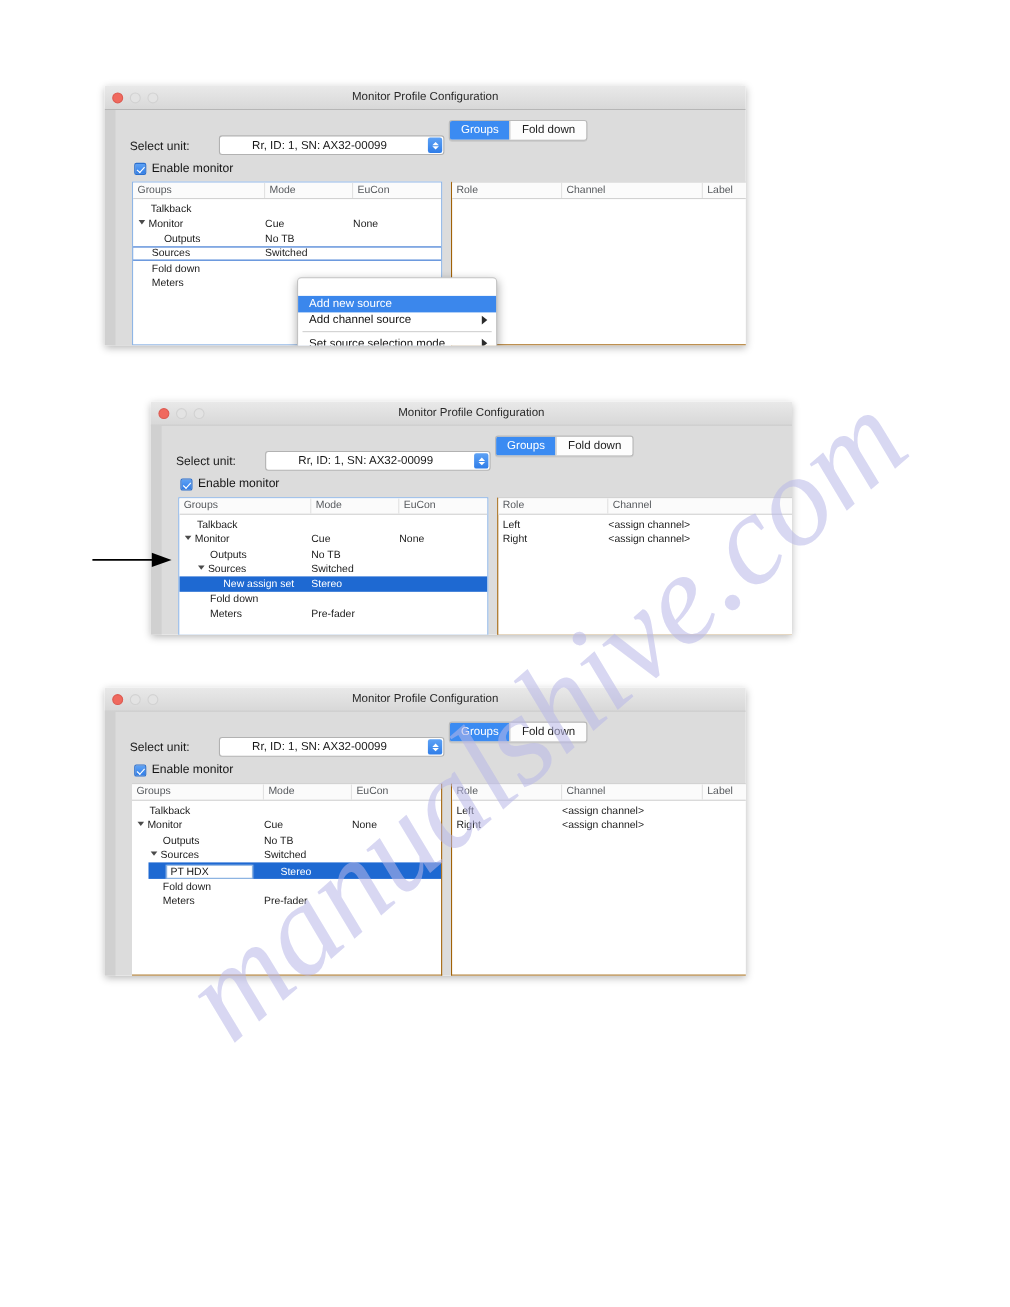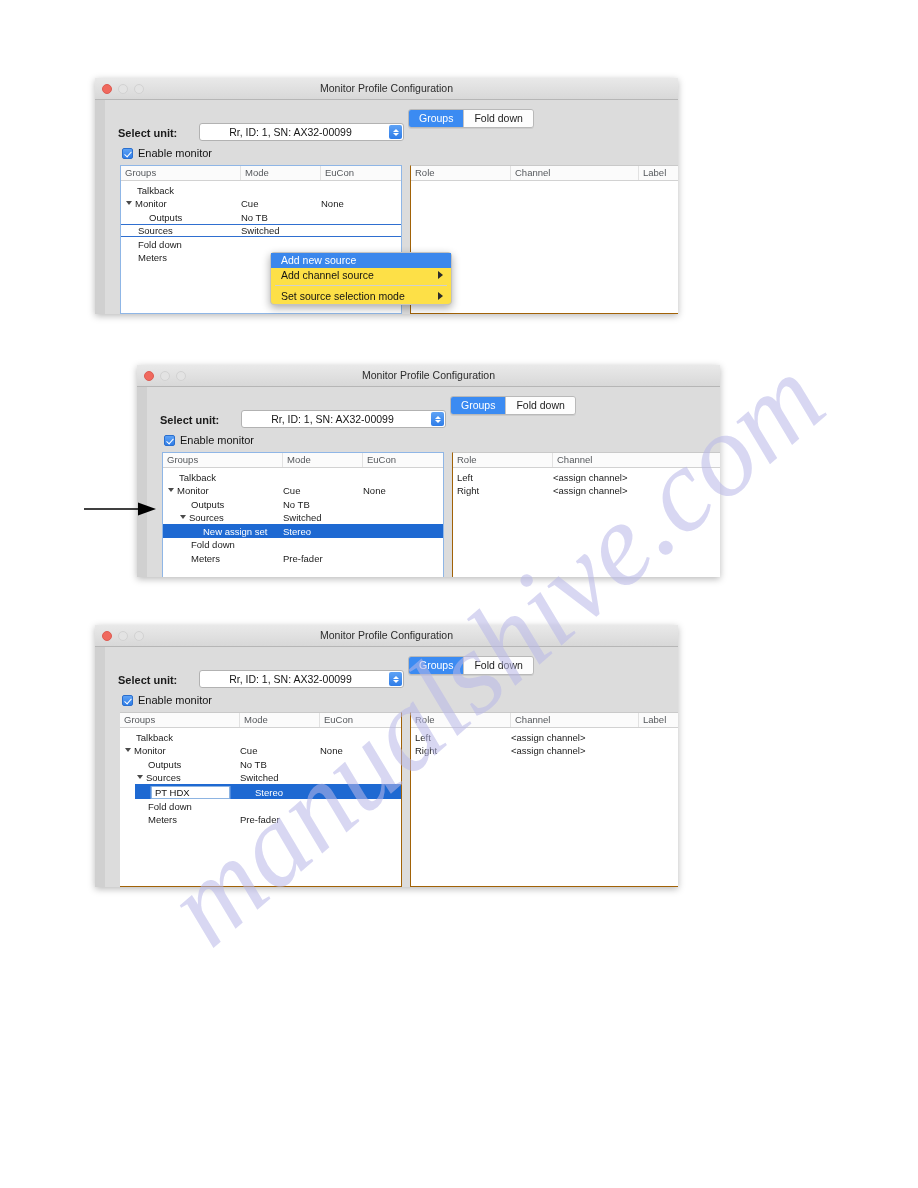--- a/index.html
+++ b/index.html
@@ -123,21 +123,20 @@
     background: #3b8bf2;
     color: #ffffff;
   }
 
   
   .field-label {
     position: absolute;
     font-size: 11px;
     color: #1a1a1a;
     white-space: nowrap;
-    font-weight: bold;
   }
   .combo {
     position: absolute;
     height: 18px;
     background: #ffffff;
     border: 1px solid #b2b2b2;
     border-radius: 3px;
     box-sizing: border-box;
     display: flex;
     align-items: center;
@@ -272,25 +271,25 @@
     padding: 0 3px;
     box-sizing: border-box;
     height: 13px;
     display: flex;
     align-items: center;
   }
 
   
   .ctxmenu {
     position: absolute;
-    background: #fde047;
+    background: #ffffff;
     border: 1px solid #c2c2c2;
     border-radius: 4px;
     box-shadow: 0 3px 9px rgba(0,0,0,.33);
-    padding: 0 0;
+    padding: 16px 0;
     z-index: 30;
     box-sizing: border-box;
   }
   .ctxitem {
     height: 14.5px;
     display: flex;
     align-items: center;
     padding: 0 8px 0 10px;
     font-size: 10.5px;
     color: #131313;

